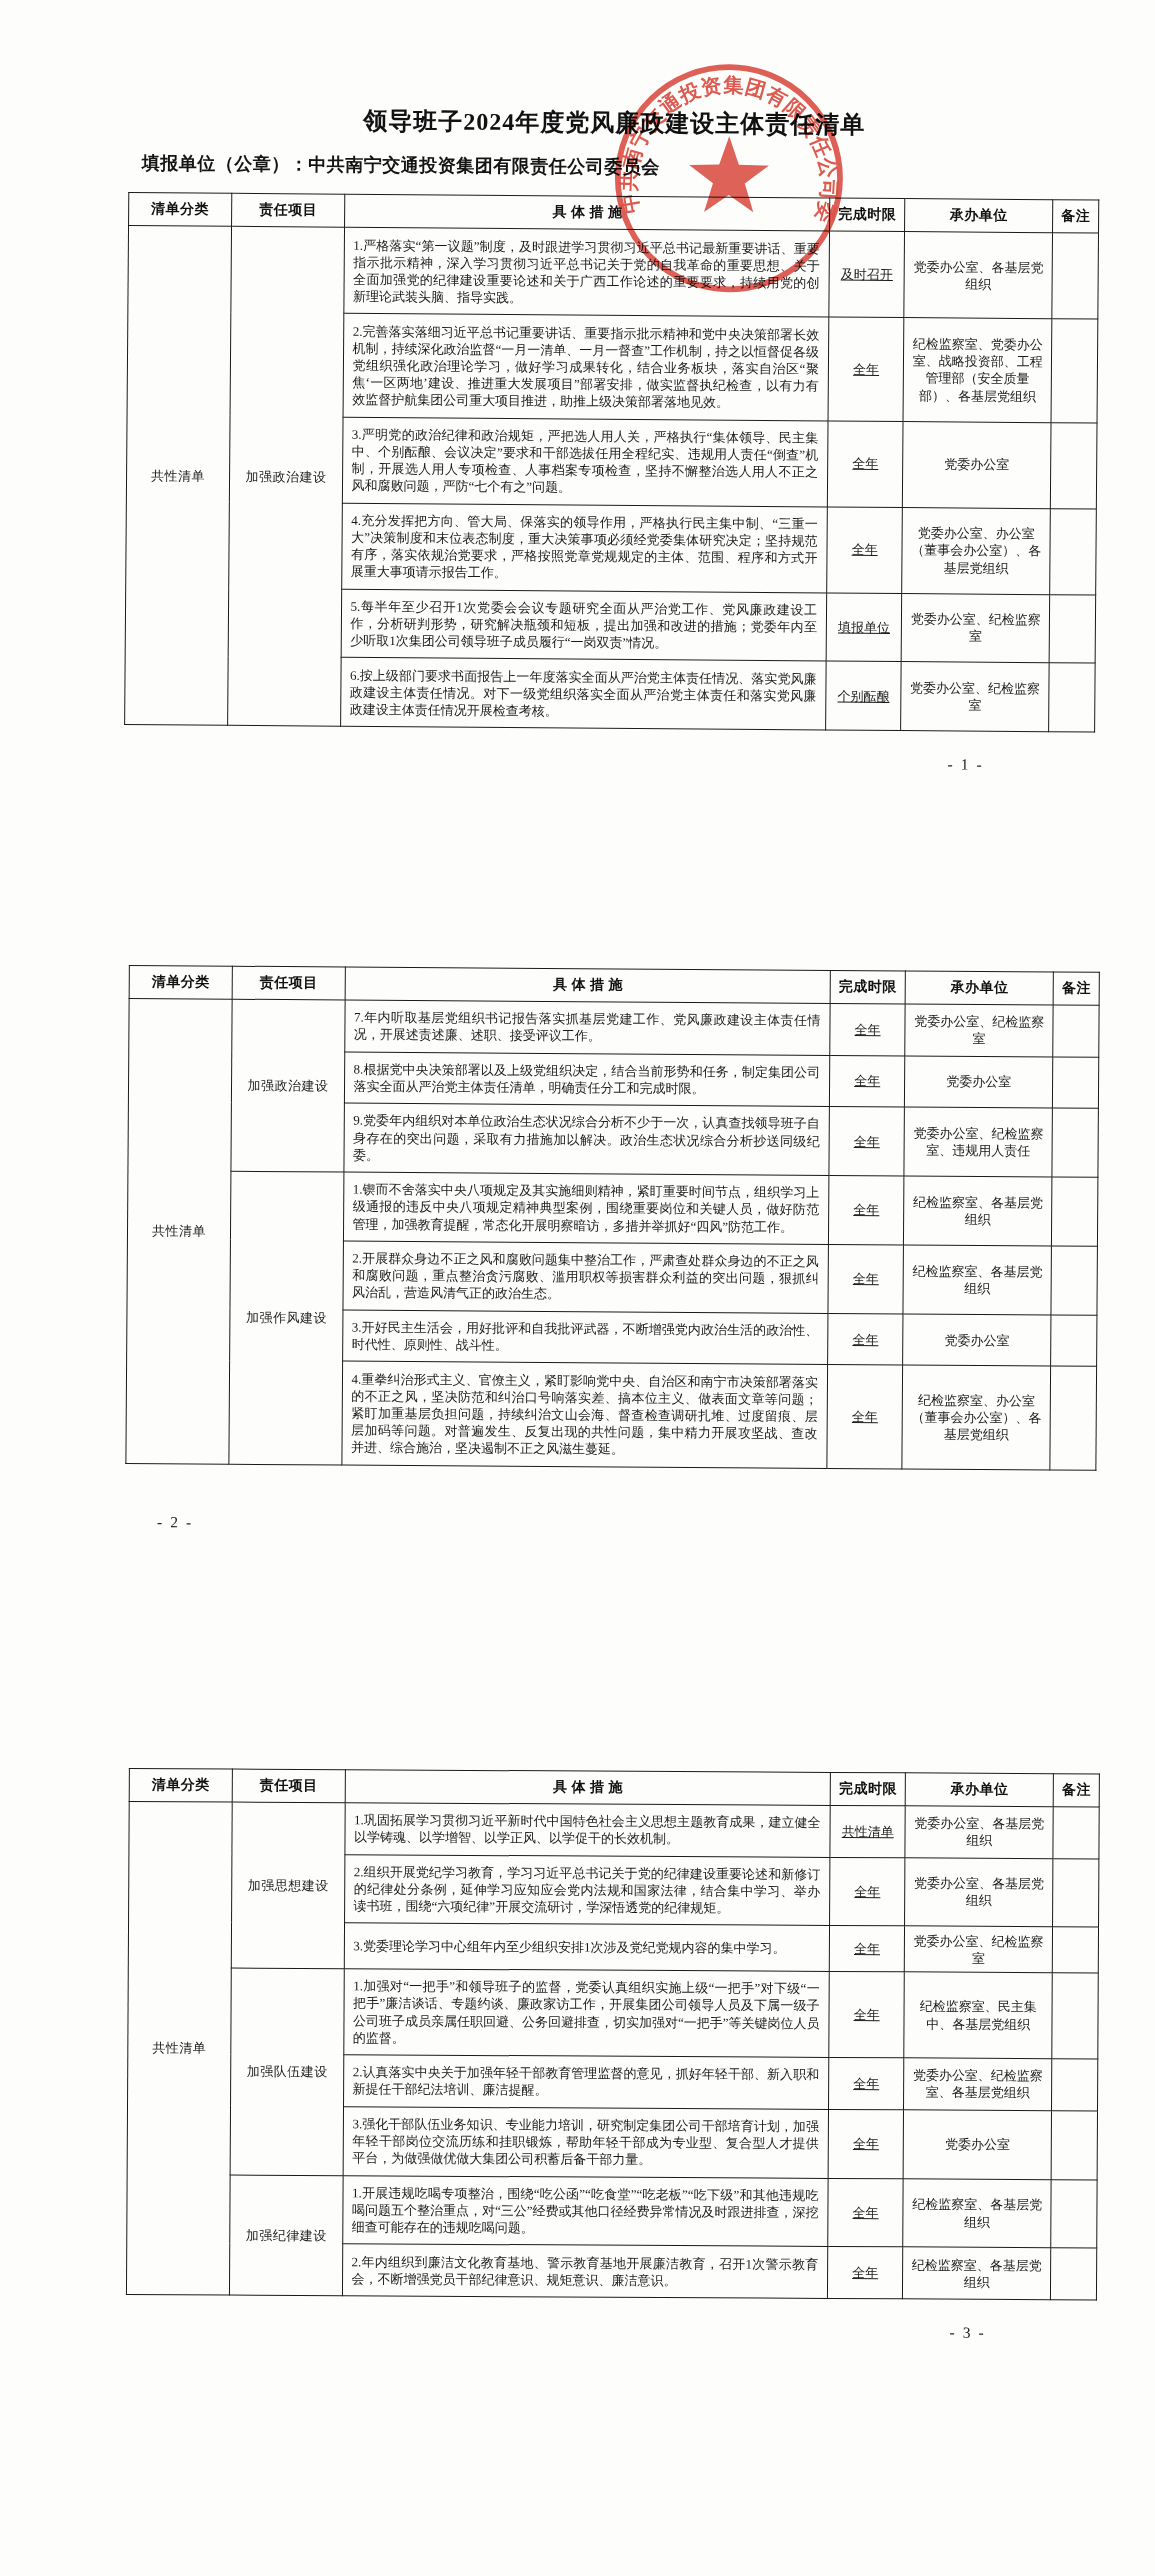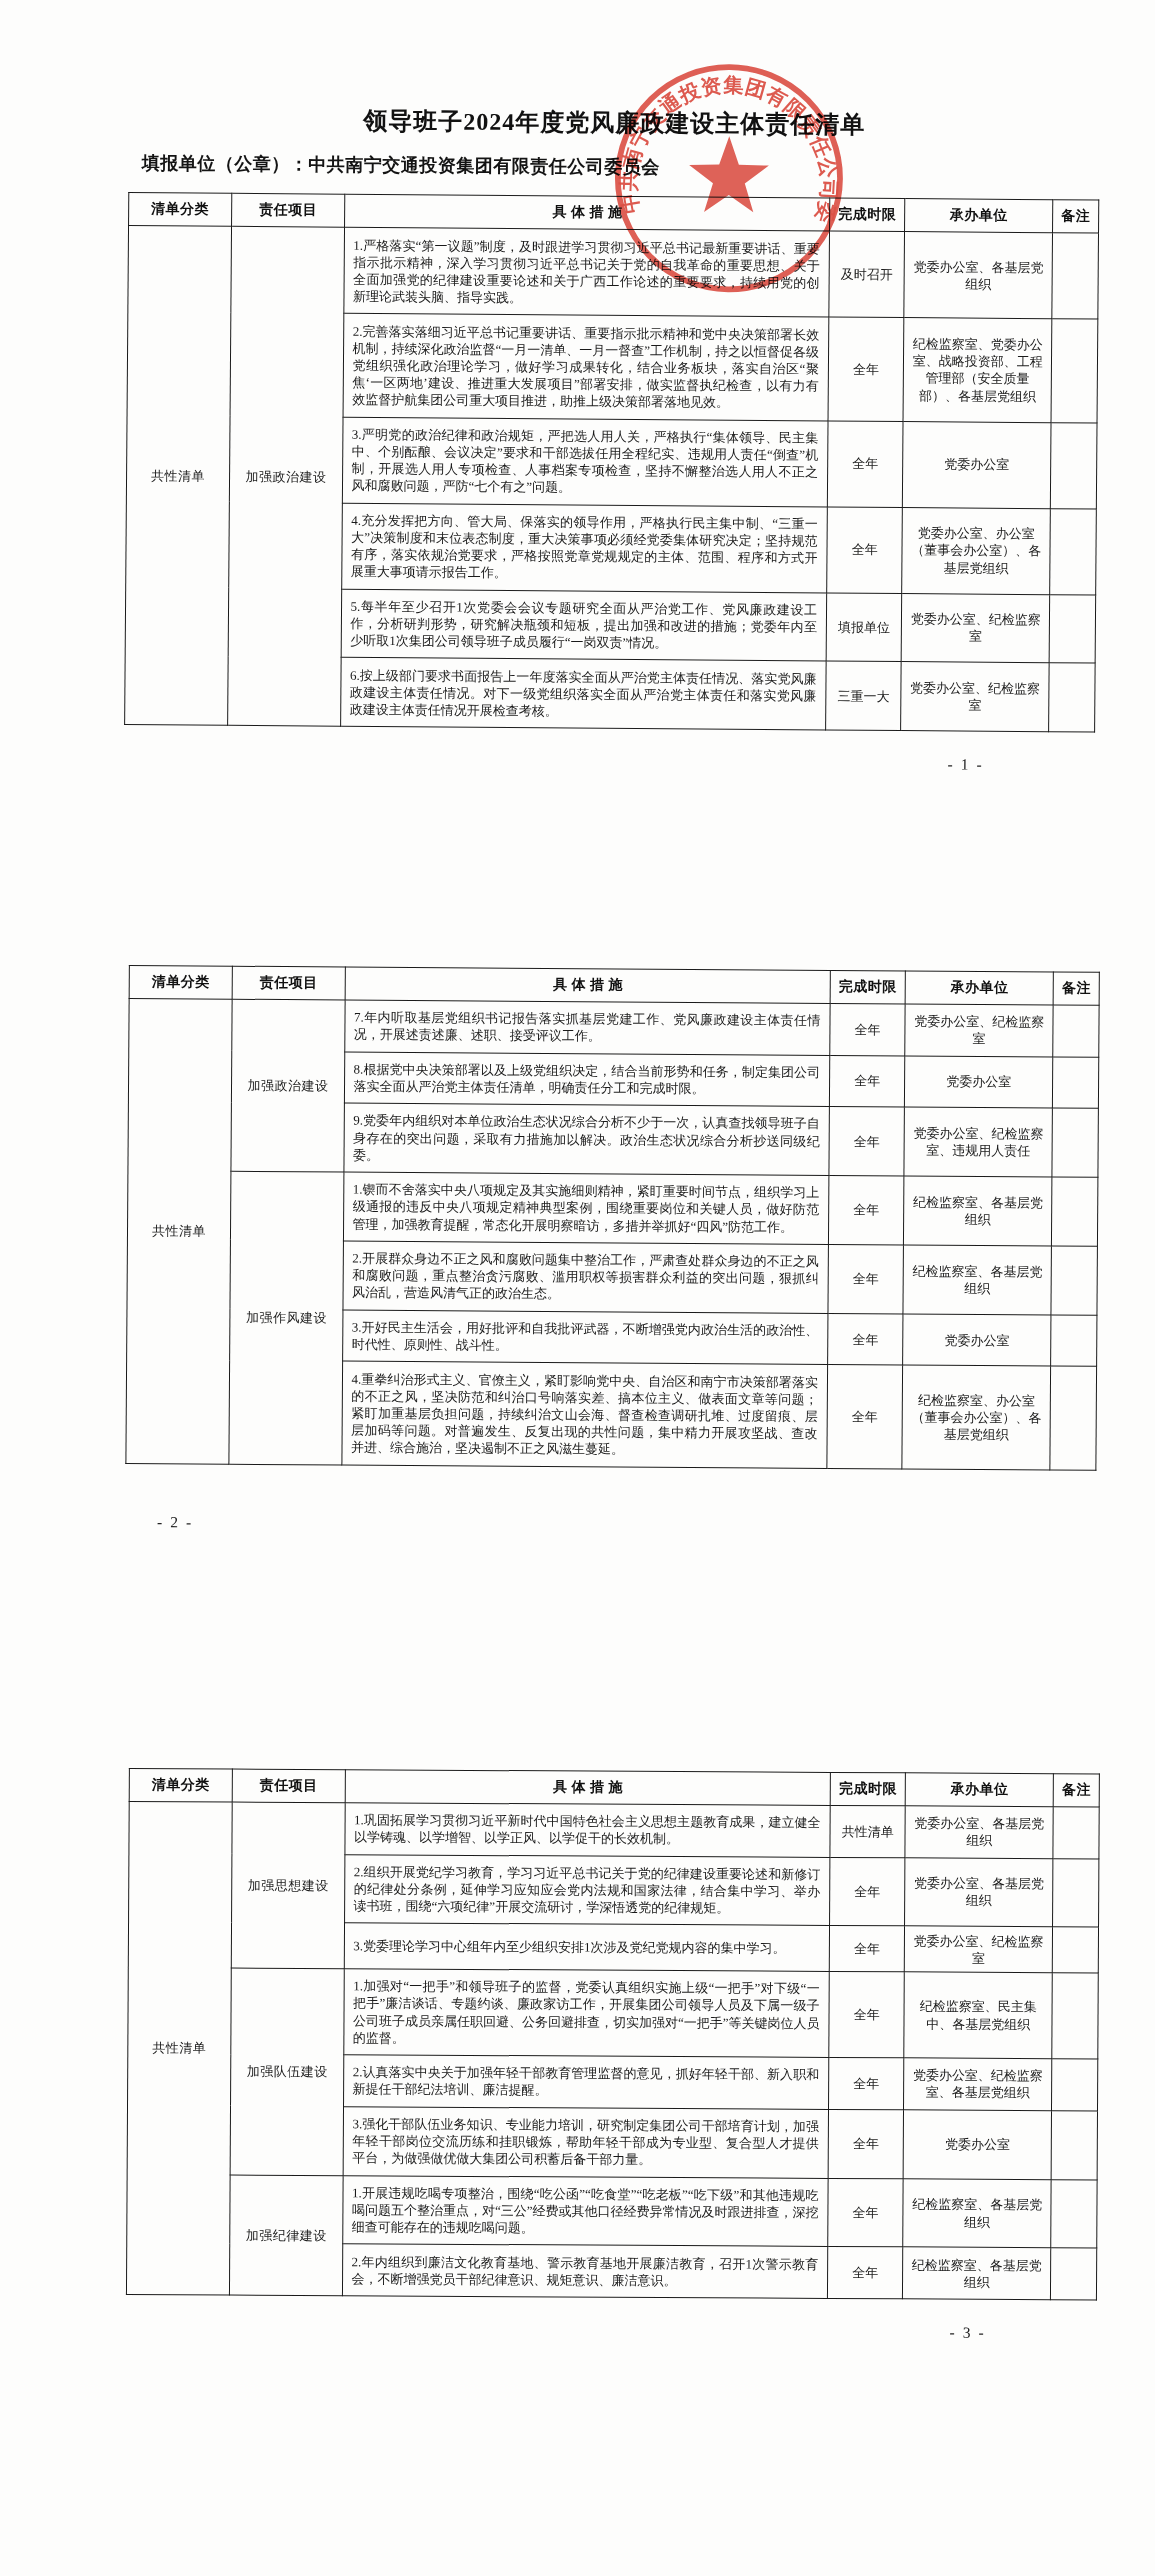--- a/index.html
+++ b/index.html
@@ -35,21 +35,21 @@
     border:1px solid #1b1b1b;border-bottom:1.5px solid #1b1b1b;
     font-size:14px;font-weight:bold;padding:7.2px 3.1px;letter-spacing:0.5px;
     color:#111;
   }
   td{
     border:1px solid #1b1b1b;vertical-align:middle;
     font-size:13px;line-height:1.32;color:#1a1a1a;
   }
   td.cat,td.proj{text-align:center;padding:5.2px 4.1px;letter-spacing:0.5px;}
   td.measure{text-align:left;padding:8.2px 9.3px 8.2px 8.2px;text-align:justify;}
-  td.time{text-align:center;padding:5.2px 5.2px;}
+  td.time{text-align:center;padding:5.2px 5.2px;text-decoration:underline;}
   td.org{text-align:center;padding:5.2px 7.2px;}
   td.note{padding:5.2px 2.1px;}
 
   .pageno{margin-top:24px;font-size:15.5px;color:#222;letter-spacing:2.1px;}
   .pageno.right{text-align:right;padding-right:111px;}
   .pageno.left{text-align:left;padding-left:32px;margin-top:49px;}
 
   .stamp{
     position:absolute;left:480px;top:-50px;width:241px;height:241px;
     mix-blend-mode:multiply;opacity:0.88;pointer-events:none;z-index:5;
@@ -123,21 +123,21 @@
             <td class="note"></td>
           </tr>
           <tr>
             <td class="measure">5.每半年至少召开1次党委会会议专题研究全面从严治党工作、党风廉政建设工作，分析研判形势，研究解决瓶颈和短板，提出加强和改进的措施；党委年内至少听取1次集团公司领导班子成员履行“一岗双责”情况。</td>
             <td class="time">填报单位</td>
             <td class="org">党委办公室、纪检监察室</td>
             <td class="note"></td>
           </tr>
           <tr>
             <td class="measure">6.按上级部门要求书面报告上一年度落实全面从严治党主体责任情况、落实党风廉政建设主体责任情况。对下一级党组织落实全面从严治党主体责任和落实党风廉政建设主体责任情况开展检查考核。</td>
-            <td class="time">三重一大</td>
+            <td class="time">个别酝酿</td>
             <td class="org">党委办公室、纪检监察室</td>
             <td class="note"></td>
           </tr>
         </tbody>
       </table>
   </div>
   <div class="pageno right">- 1 -</div>
 </section>
 
 <section class="sheet" id="sheet-2">

